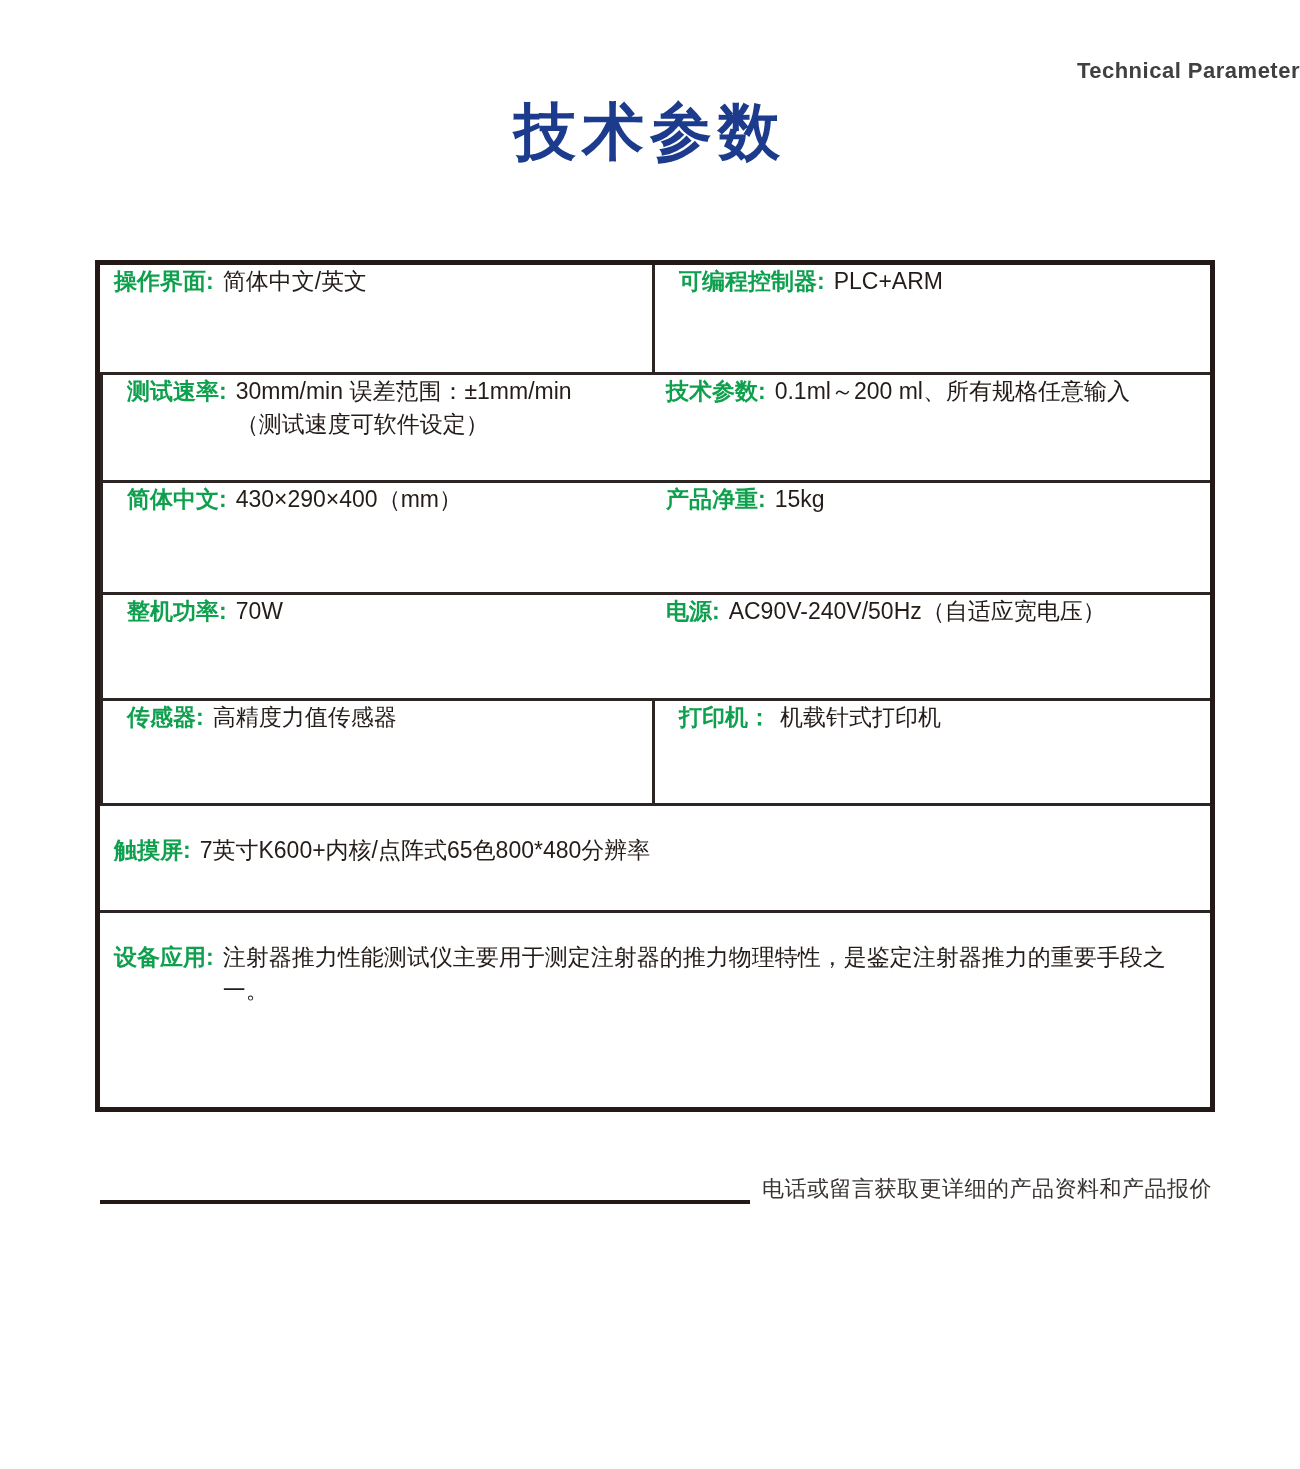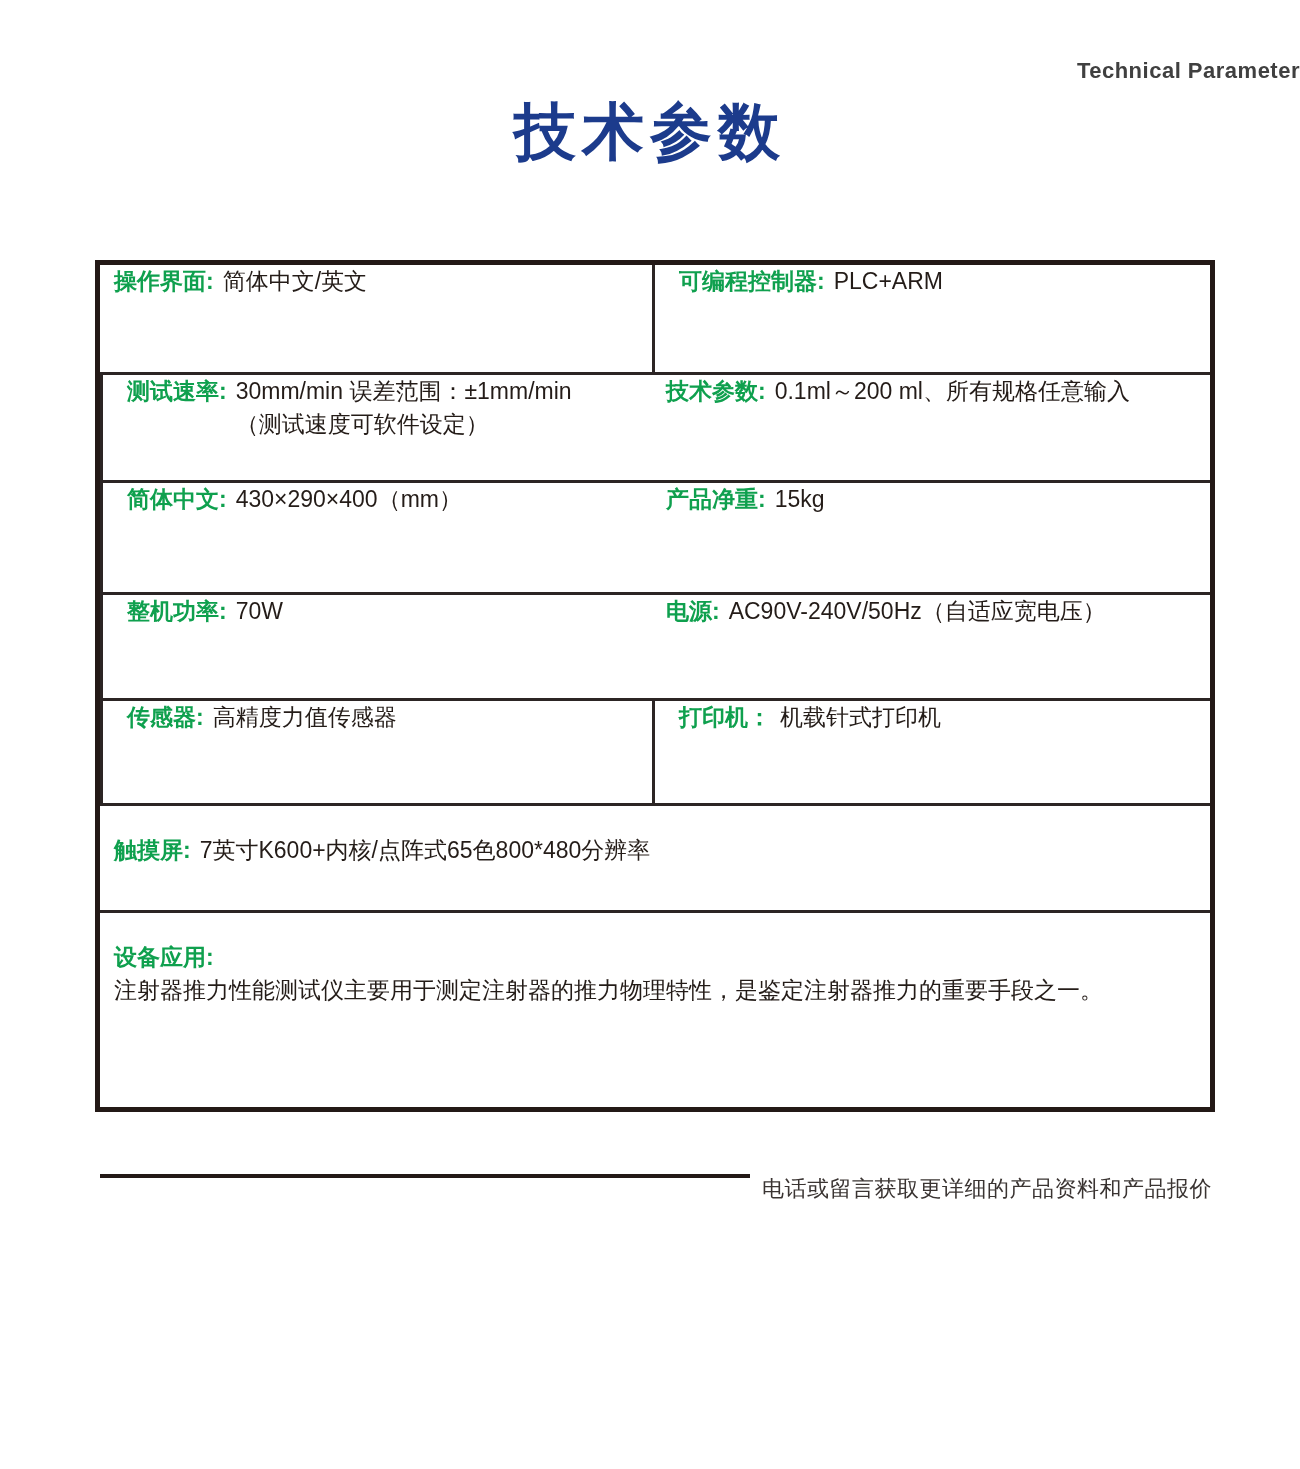--- a/index.html
+++ b/index.html
@@ -44,34 +44,34 @@
     line-height: 1.45;
   }
   .cell.right-col {
     border-left: 3px solid #2c2524;
     padding-left: 24px;
   }
   .cell.full {
     grid-column: 1 / 3;
     margin-top: 28px;
   }
-  .cell.last-row { border-bottom: none; flex-direction: column; }
+  .cell.last-row { border-bottom: none; }
   .label {
     color: #0fa04e;
     font-weight: 700;
     white-space: nowrap;
     margin-right: 9px;
     flex: 0 0 auto;
   }
   .value { color: #241c18; }
   .value-block { color: #241c18; }
   .value-block .line { display: block; }
   .footer {
     display: flex;
-    align-items: flex-start;
+    align-items: flex-end;
     margin: 62px 88px 0 100px;
   }
   .footer-line {
     flex: 1 1 auto;
     height: 4px;
     background: #231916;
     margin-right: 12px;
   }
   .footer-text {
     flex: 0 0 auto;

